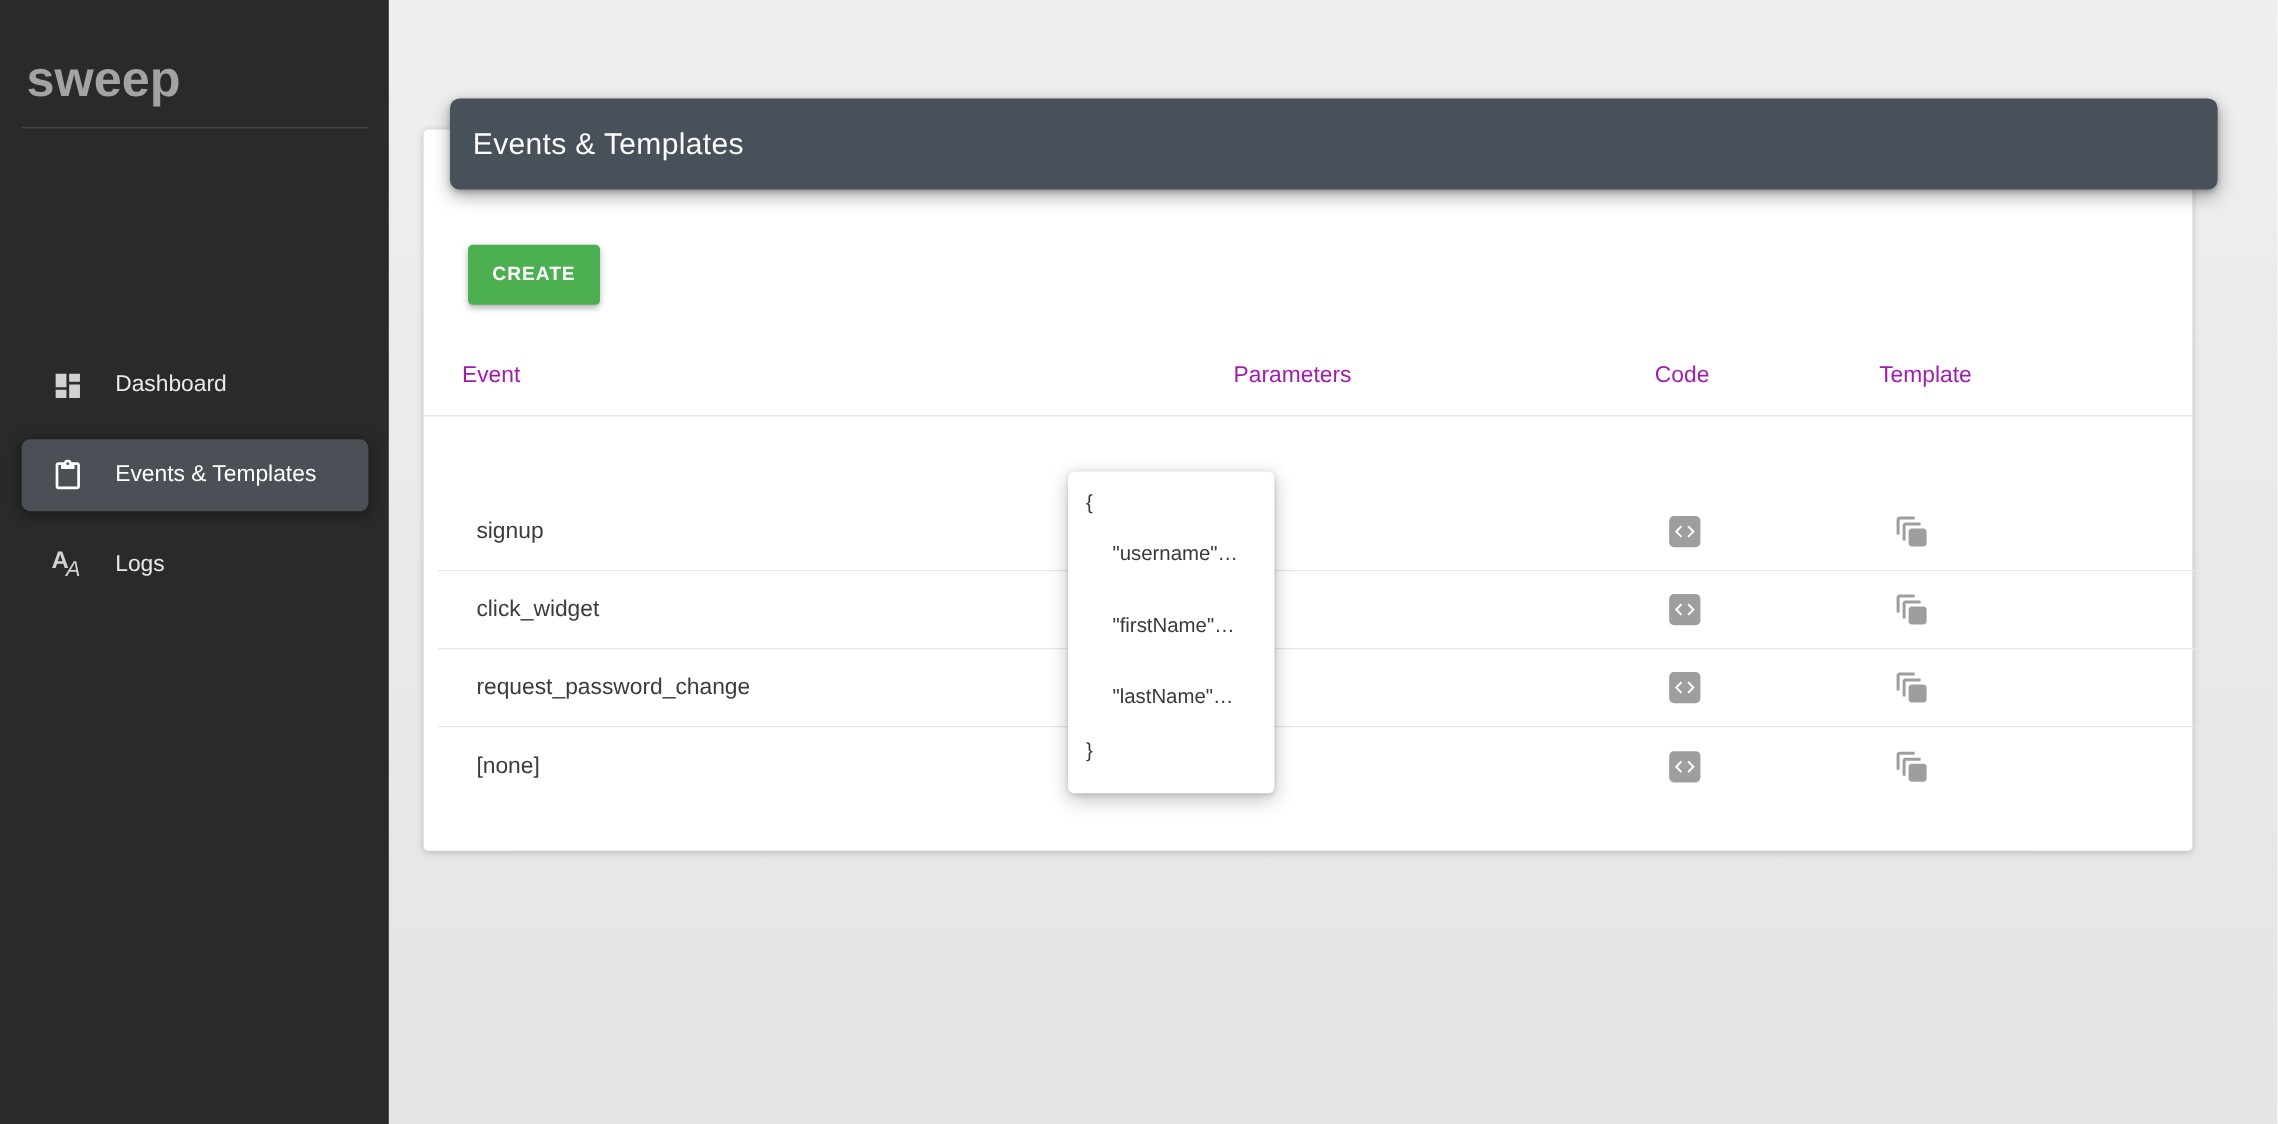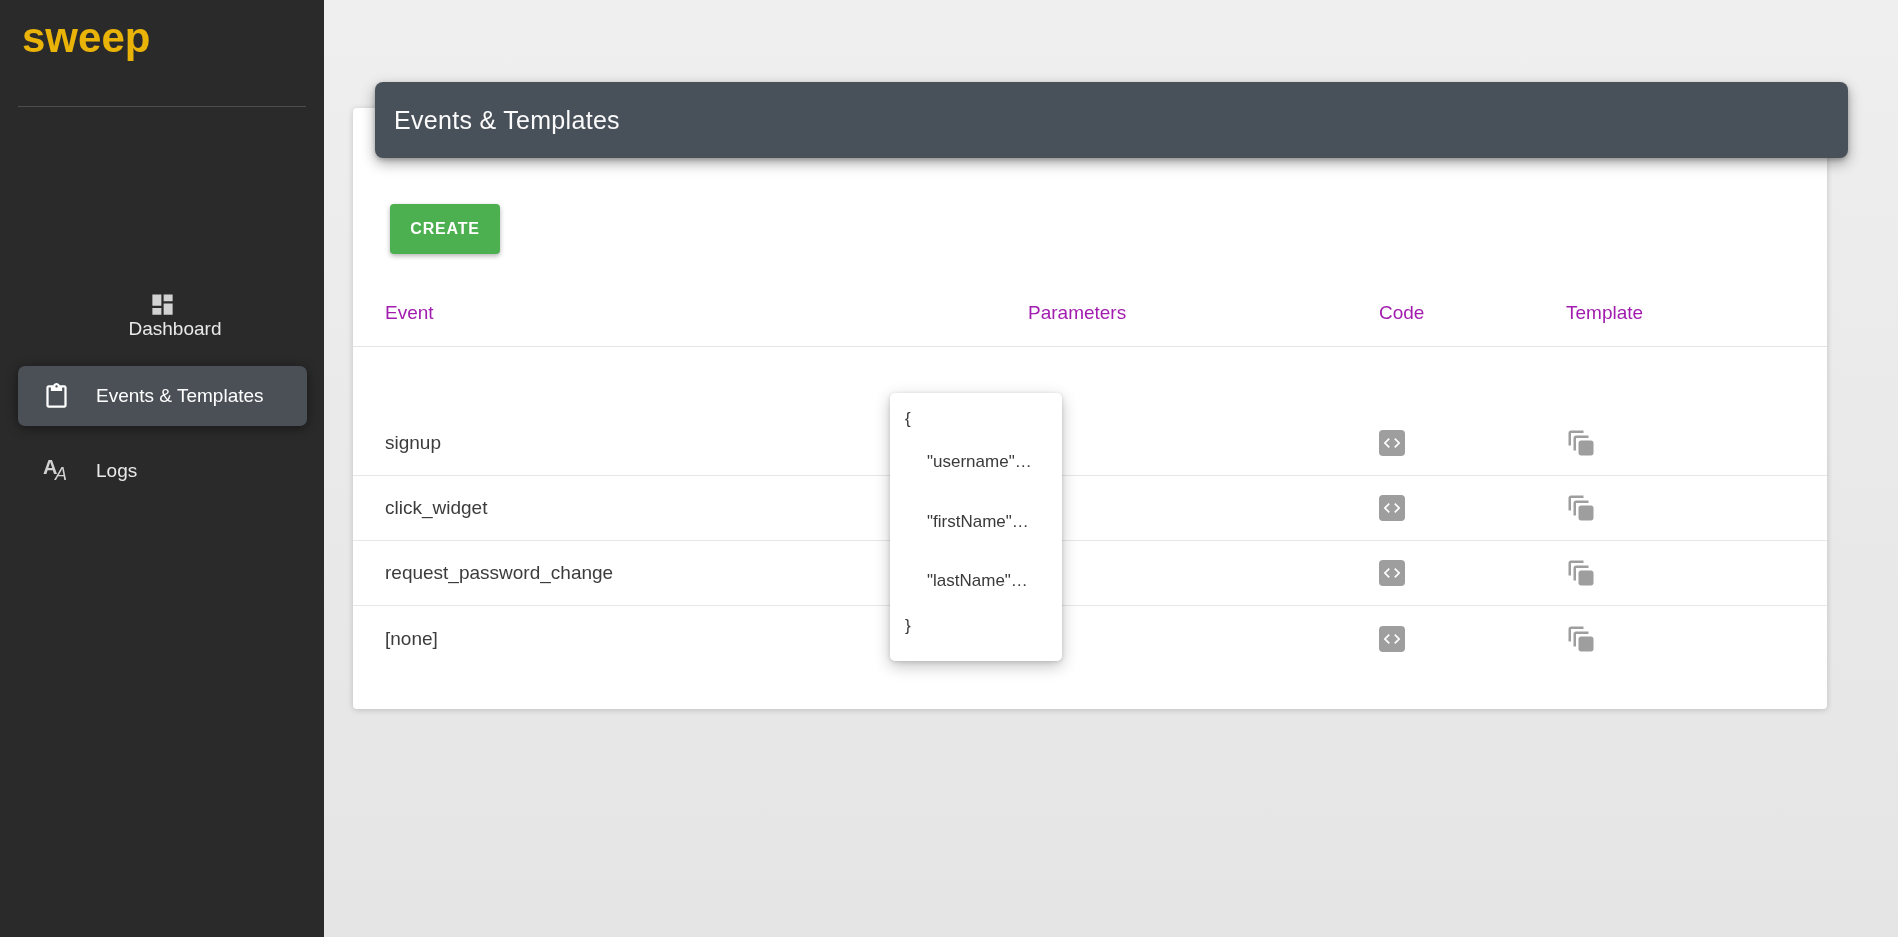--- a/index.html
+++ b/index.html
@@ -4,30 +4,30 @@
 <style>
   * { margin:0; padding:0; box-sizing:border-box; }
   html,body { background:#ffffff; }
   body { font-family:"Liberation Sans", sans-serif; }
 
   .page { position:relative; width:1898px; height:937px; overflow:hidden;
           background:linear-gradient(180deg,#efefef 0%,#e9e9e9 55%,#e5e5e5 100%); }
 
   
   .sidebar { position:absolute; left:0; top:0; width:324px; height:937px; background:#2a2a2a; }
-  .logo { position:absolute; left:22px; top:14px; font-size:42px; font-weight:bold;
-          color:#eab308; letter-spacing:0px; }
+  .logo { position:absolute; left:22px; top:42px; font-size:42px; font-weight:bold;
+          color:#a3a3a3; letter-spacing:0px; }
   .sidebar-divider { position:absolute; top:106px; left:18px; width:288px; height:1px; background:#4d4d4d; }
 
   .nav-item { position:absolute; left:18px; width:289px; height:60px; border-radius:7px;
               display:flex; align-items:center; padding-left:25px; color:#e9e9e9; cursor:pointer; }
   .nav-item.active { background:#4a5056; color:#ffffff; box-shadow:0 2px 12px rgba(0,0,0,0.45); }
   .nav-item:nth-of-type(1){ top:141px; }
   .nav-item:nth-of-type(2){ top:216px; }
-  .nav-item:nth-of-type(3){ top:291px;flex-direction:column; }
+  .nav-item:nth-of-type(3){ top:291px; }
   .nav-item:nth-of-type(4){ top:366px; }
   .nav-item:nth-of-type(5){ top:441px; }
   .nav-icon { width:27px; height:27px; margin-right:26px; color:#d2d2d2; flex:none;
               display:flex; align-items:center; justify-content:center; position:relative; }
   .nav-item.active .nav-icon { color:#ffffff; }
   .nav-icon svg { width:27px; height:27px; fill:currentColor; }
   .nav-label { font-size:19px; }
   .aa-big { font-size:20px; font-weight:bold; position:absolute; left:0; top:-2px; }
   .aa-small { font-size:18px; font-style:italic; position:absolute; left:12px; top:6px; }
 
@@ -46,21 +46,21 @@
                 color:#ffffff; border:none; border-radius:4px; font-family:inherit; font-size:16px;
                 font-weight:bold; letter-spacing:0.8px; box-shadow:0 2px 5px rgba(0,0,0,0.3); cursor:pointer; }
 
   .th { position:absolute; top:194px; font-size:19px; color:#a21caf; font-weight:400; }
   .th-event    { left:32px; }
   .th-params   { left:675px; }
   .th-code     { left:1026px; }
   .th-template { left:1213px; }
   .thead-divider { position:absolute; top:238px; left:0; width:100%; height:1px; background:#e4e4e4; }
 
-  .trow { position:absolute; left:0; width:100%; height:65px; border-bottom:1px solid #e7e7e7; }
+  .trow { position:absolute; left:12px; width:100%; height:65px; border-bottom:1px solid #e7e7e7; }
   .trow:nth-of-type(1){ top:238px; }
   .trow:nth-of-type(2){ top:303px; }
   .trow:nth-of-type(3){ top:368px; }
   .trow:nth-of-type(4){ top:433px; }
   .trow:nth-of-type(5){ top:498px; border-bottom:none; }
 
   .td { position:absolute; top:50%; transform:translateY(-50%); }
   .td-event    { left:32px;  font-size:19px; color:#3c3c3c; }
   .td-params   { left:677px; font-size:17px; color:#9e9e9e; letter-spacing:2px; }
   .td-code     { left:1026px; }

